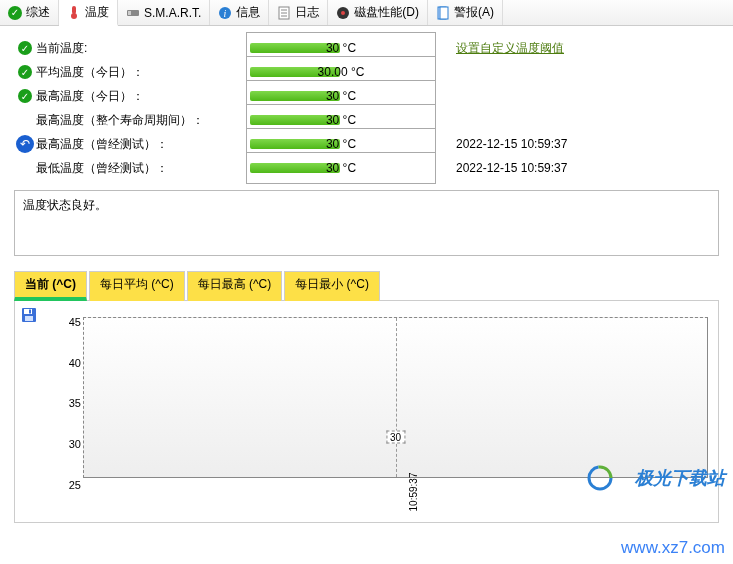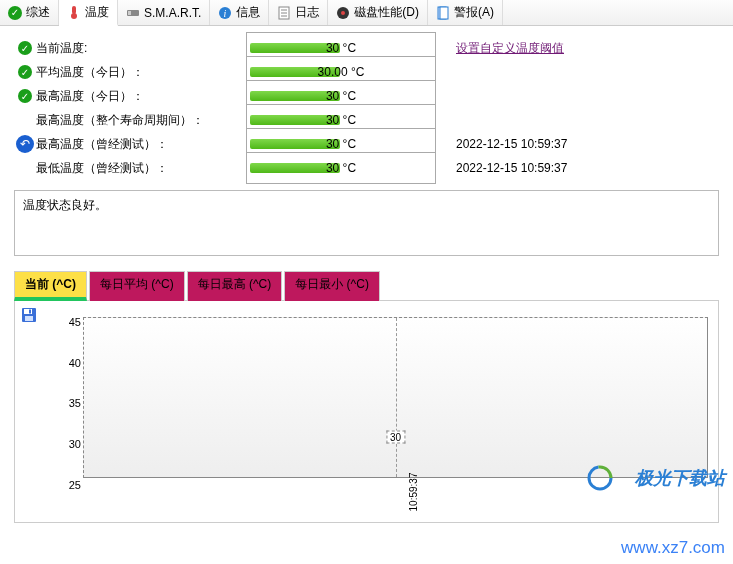--- a/index.html
+++ b/index.html
@@ -9,24 +9,24 @@
 .tab.active { background: #fff; border-bottom: 2px solid #fff; margin-bottom: -1px; }
 .icon { width: 14px; height: 14px; display: inline-block; }
 .content { padding: 10px 14px; }
 .row { display: flex; align-items: center; height: 24px; }
 .row .status { width: 22px; display: flex; justify-content: center; }
 .row .label { width: 210px; }
 .row .bar-wrap { width: 190px; height: 32px; border: 1px solid #aaa; position: relative; background: #fff; display: flex; align-items: center; }
 .row .bar-fill { height: 10px; margin-left: 3px; width: 90px; background: linear-gradient(#7fd84a,#4fb818); border-radius: 2px; }
 .row .bar-text { position: absolute; left: 0; right: 0; text-align: center; font-size: 12px; }
 .row .extra { margin-left: 20px; }
-.link { color: #701a75; text-decoration: underline; cursor: pointer; }
+.link { color: #4d7c0f; text-decoration: underline; cursor: pointer; }
 .status-box { margin: 10px 0 0 0; border: 1px solid #bbb; height: 66px; padding: 6px 8px; }
 .sub-tabs { display: flex; margin-top: 14px; border-bottom: 1px solid #ccc; }
-.sub-tab { padding: 4px 10px; border: 1px solid #ccc; border-bottom: none; background: #be185d; margin-right: 2px; cursor: pointer; position: relative; top: 1px; }
+.sub-tab { padding: 4px 10px; border: 1px solid #ccc; border-bottom: none; background: #fde047; margin-right: 2px; cursor: pointer; position: relative; top: 1px; }
 .sub-tab.active { background: #fde047; border-bottom: 4px solid #22c55e; font-weight: bold; }
 .chart-area { border: 1px solid #ccc; border-top: none; padding: 6px; position: relative; height: 222px; }
 .save-icon-wrap { position: absolute; left: 6px; top: 6px; cursor: pointer; }
 .chart { position: absolute; left: 44px; top: 10px; right: 10px; bottom: 30px; }
 .chart-inner { position: absolute; left: 24px; right: 0; top: 6px; bottom: 14px; border: 1px solid #888; border-left: 1px dashed #888; border-top: 1px dashed #888; background: linear-gradient(#fff,#eee); }
 .ytick { position: absolute; right: calc(100% - 22px); font-size: 11px; transform: translateY(-50%); }
 .vline { position: absolute; border-left: 1px dashed #999; top: 0; bottom: 0; }
 .xlabel { position: absolute; font-size: 10px; transform: rotate(-90deg) translate(-50%, 0); transform-origin: left top; }
 .data-point { position: absolute; border: 1px dashed #888; background: #fff; padding: 0 3px; font-size: 10px; transform: translate(-50%, -50%); }
 .watermark { position: absolute; right: 8px; bottom: 6px; text-align: right; }

